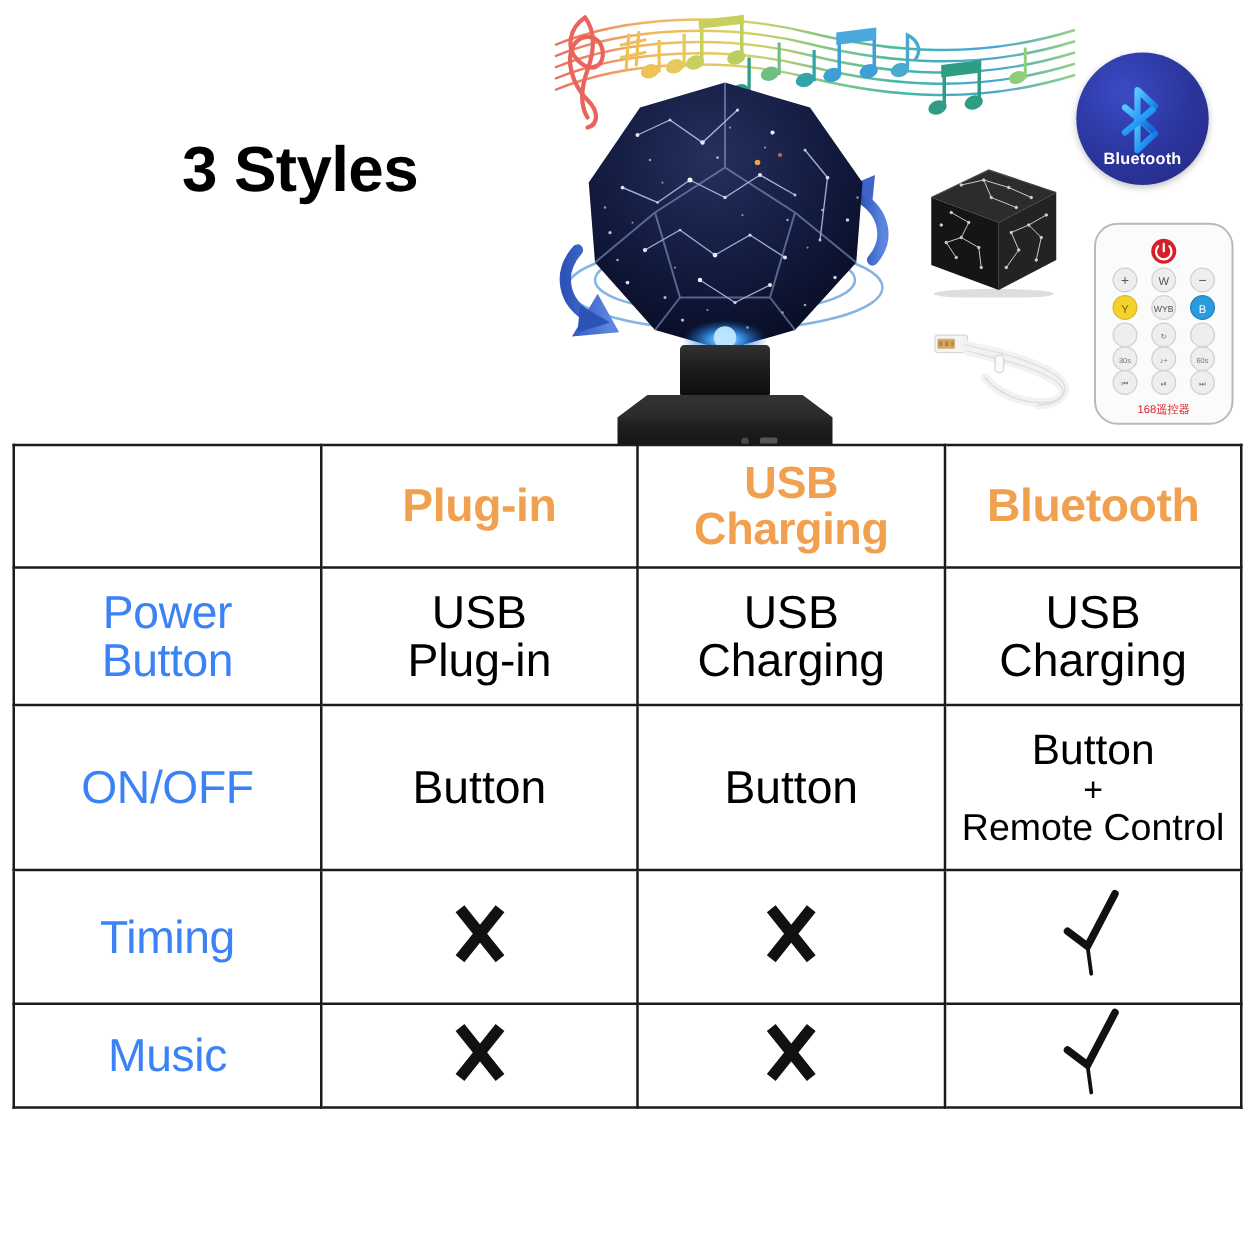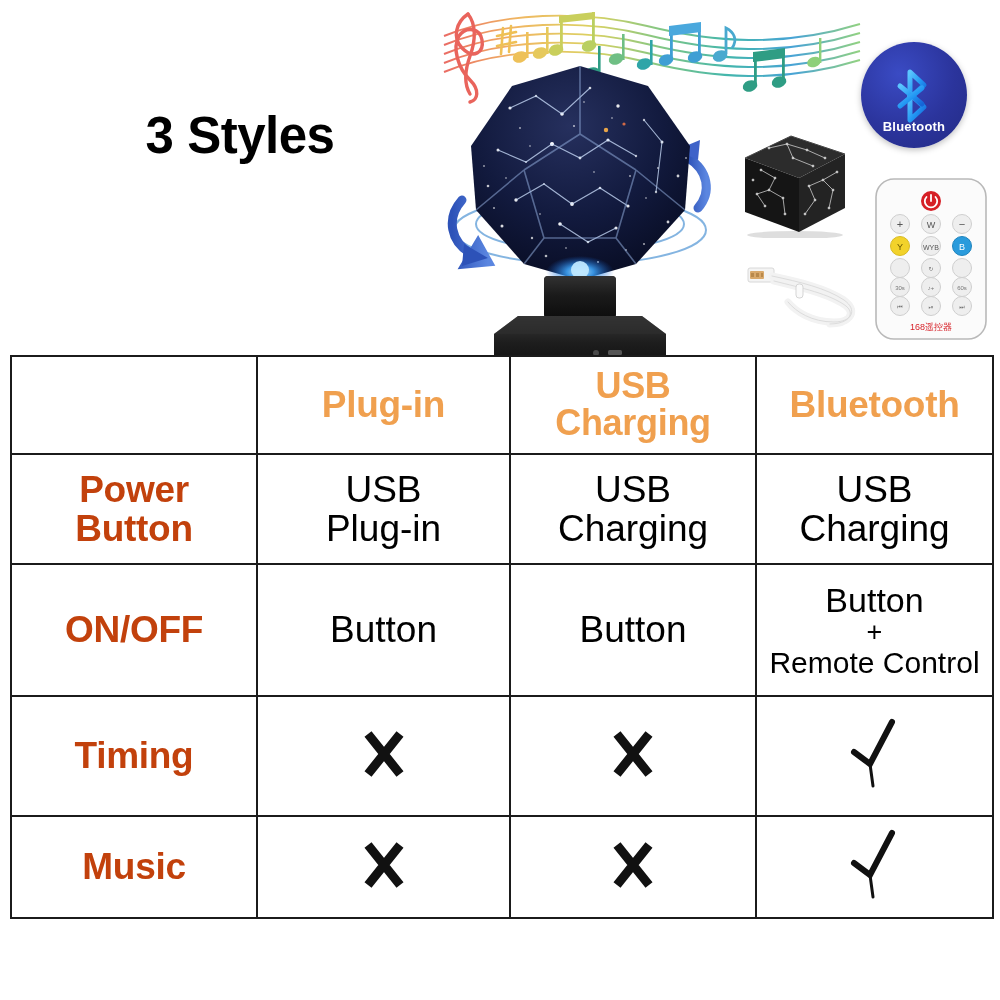--- a/index.html
+++ b/index.html
@@ -68,30 +68,30 @@
   }
   .col-label{width:246px;}
   .col-a{width:253px;}
   .col-b{width:246px;}
   .col-c{width:237px;}
 
   .r-head{height:98px;}
   .r-power{height:110px;}
   .r-onoff{height:132px;}
   .r-rot{height:105px;}
-  .r-tim{height:120px;}
-  .r-mus{height:102px;}
+  .r-tim{height:107px;}
+  .r-mus{height:83px;}
 
   .hdr{
     color:#f0a04f;font-weight:bold;font-size:37px;line-height:1.02;
     letter-spacing:-0.3px;
   }
   .hdr.two{font-size:36px;}
   .rowlab{
-    color:#c2410c;font-weight:bold;font-size:37px;line-height:1.06;
+    color:#3b82f6;font-weight:normal;font-size:37px;line-height:1.06;
     letter-spacing:-0.3px;
   }
   .val{
     color:#000;font-size:37px;line-height:1.06;font-weight:normal;
   }
   .val.small{font-size:30px;line-height:1.12;}
   .val .plus{font-size:27px;display:block;line-height:1.0;}
   .mark-check{font-size:0;line-height:0;}
   .mark-x{font-size:0;line-height:0;}
 </style>

